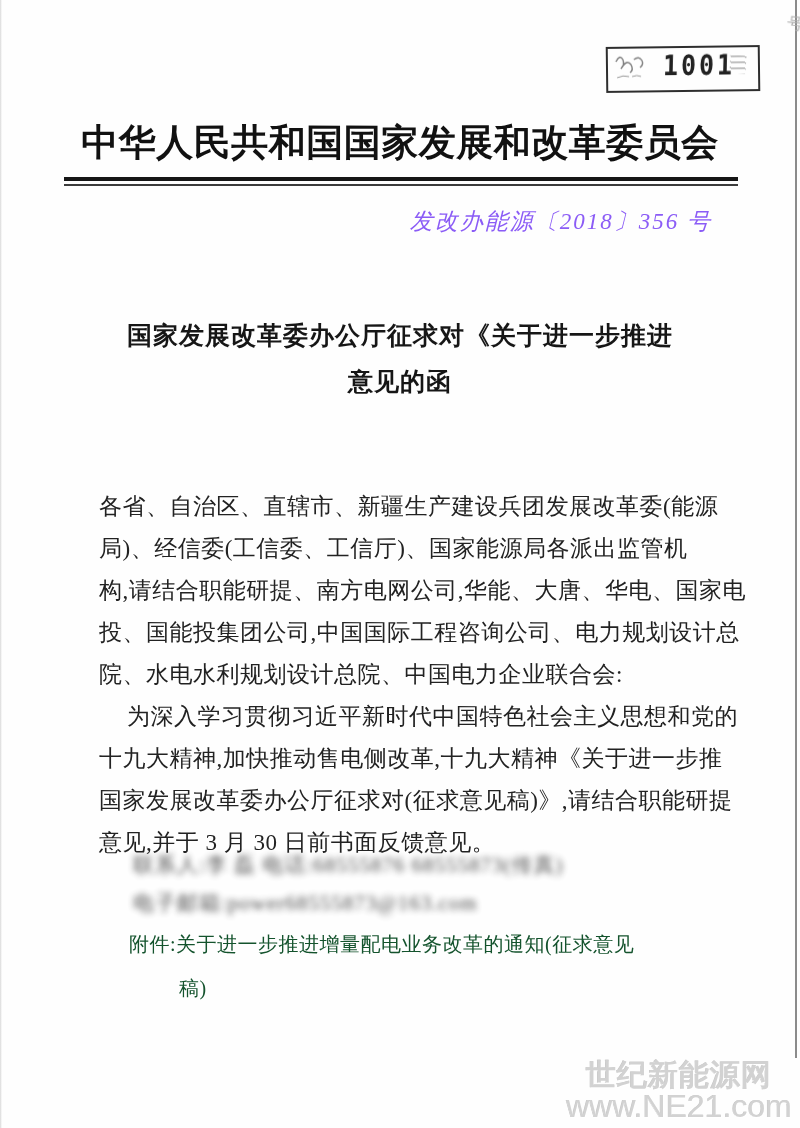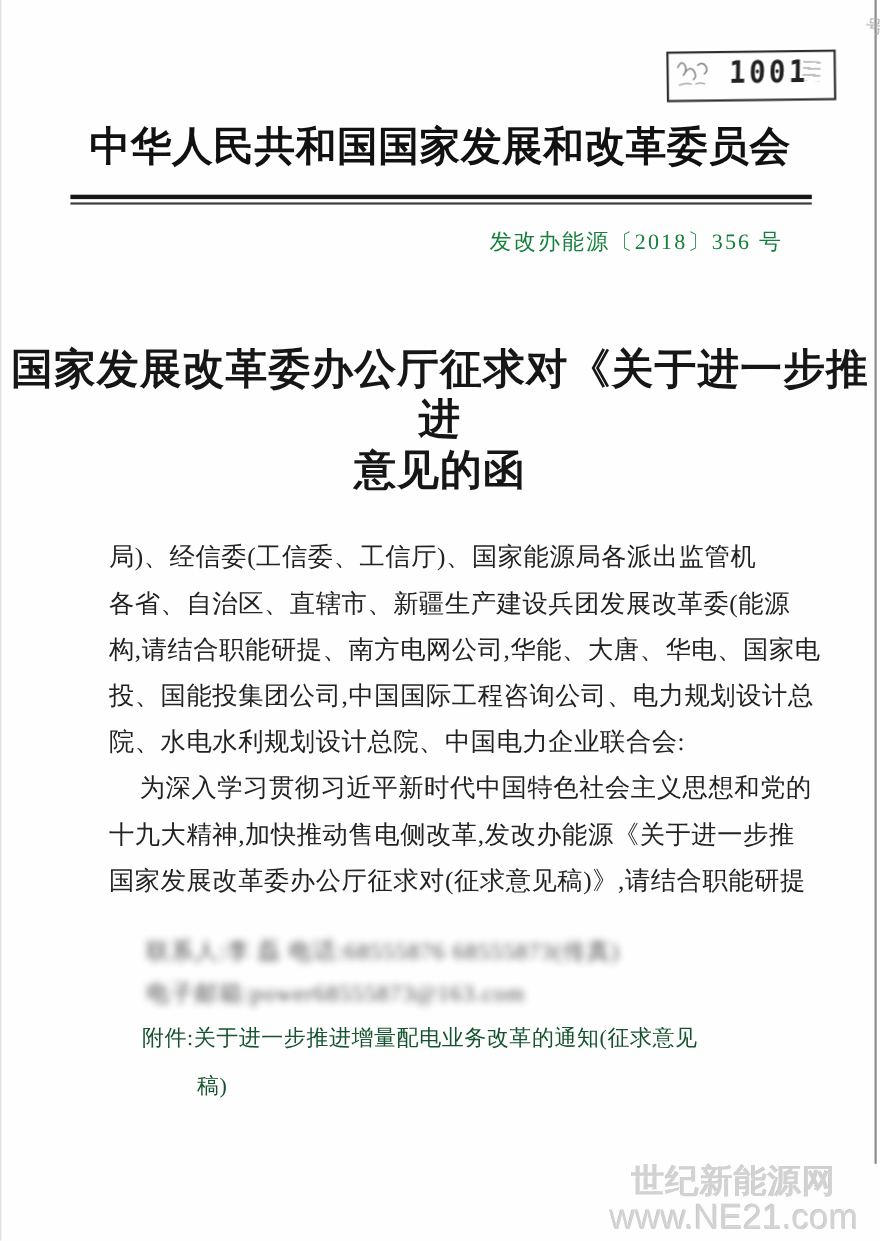--- a/index.html
+++ b/index.html
@@ -42,40 +42,40 @@
     position: absolute; right: 12px; top: 8px; width: 16px; height: 18px;
     background: repeating-linear-gradient(to bottom, #777 0 2px, transparent 2px 6px);
     opacity: 0.45; transform: rotate(4deg);
   }
   .corner-mark {
     position: absolute; right: -3px; top: 14px;
     color: #adadad; font-size: 16px; transform: rotate(6deg);
     filter: blur(0.5px);
   }
   .org-title {
-    position: absolute; top: 108px; left: 0; width: 100%;
+    position: absolute; top: 118px; left: 0; width: 100%;
     margin: 0; text-align: center;
     font-size: 37px; font-weight: 900; letter-spacing: 0.5px;
     color: #111;
   }
   .rule-thick {
     position: absolute; top: 177px; left: 64px; width: 674px; height: 4px;
     background: #161616;
   }
   .rule-thin {
     position: absolute; top: 184px; left: 64px; width: 674px; height: 2px;
     background: #3c3c3c;
   }
   .doc-number {
     position: absolute; top: 206px; right: 88px;
-    font-size: 20px; letter-spacing: 2px; color: #15803d;
+    font-size: 23px; letter-spacing: 2px; color: #8b5cf6; font-style: italic;
   }
   .doc-title {
     position: absolute; top: 313px; left: 0; width: 100%;
-    text-align: center; font-size: 38px; font-weight: bold;
+    text-align: center; font-size: 25px; font-weight: bold;
     line-height: 46px; color: #161616; letter-spacing: 1px;
   }
   .body-text {
     position: absolute; top: 486px; left: 99px; width: 620px;
     font-size: 23px; line-height: 42px; color: #222;
     letter-spacing: 0.5px;
   }
   .body-text .line { white-space: nowrap; }
   .indent-2 { padding-left: 28px; }
   .redacted-block {
@@ -83,21 +83,21 @@
     font-size: 21px; line-height: 38px; color: #2a2a2a;
     filter: blur(3.2px); opacity: 0.85; letter-spacing: 1px;
   }
   .attachment-block {
     position: absolute; top: 922px; left: 99px; width: 620px;
     font-size: 20px; line-height: 44px; color: #14532d; letter-spacing: 0.5px;
   }
   .attach-line-1 { padding-left: 30px; white-space: nowrap; }
   .attach-line-2 { padding-left: 80px; white-space: nowrap; }
   .watermark {
-    position: absolute; right: 20px; bottom: 4px; text-align: center;
+    position: absolute; right: 8px; bottom: 4px; text-align: center;
     color: #d2d2d2; line-height: 1.05;
     text-shadow: 0.5px 0.5px 0 #ffffff, -0.5px -0.5px 0 #c4c4c4;
     font-family: "Liberation Sans", "DejaVu Sans", sans-serif;
   }
   .watermark .wm-name { font-size: 30px; font-weight: bold; letter-spacing: 1px; }
   .watermark .wm-url  { font-size: 32px; }
 </style>
 </head>
 <body>
 
@@ -121,28 +121,29 @@
   <div class="rule-thin"></div>
 
   <div class="doc-number">发改办能源〔2018〕356 号</div>
 
   <div class="doc-title">
     <div class="line">国家发展改革委办公厅征求对《关于进一步推进</div>
     <div class="line">意见的函</div>
   </div>
 
   <div class="body-text">
+    <div class="line">各省、自治区、直辖市、新疆生产建设兵团发展改革委(能源</div>
     <div class="line">局)、经信委(工信委、工信厅)、国家能源局各派出监管机</div>
-    <div class="line">各省、自治区、直辖市、新疆生产建设兵团发展改革委(能源</div>
     <div class="line">构,请结合职能研提、南方电网公司,华能、大唐、华电、国家电</div>
     <div class="line">投、国能投集团公司,中国国际工程咨询公司、电力规划设计总</div>
     <div class="line">院、水电水利规划设计总院、中国电力企业联合会:</div>
     <div class="line indent-2">为深入学习贯彻习近平新时代中国特色社会主义思想和党的</div>
-    <div class="line">十九大精神,加快推动售电侧改革,发改办能源《关于进一步推</div>
+    <div class="line">十九大精神,加快推动售电侧改革,十九大精神《关于进一步推</div>
     <div class="line">国家发展改革委办公厅征求对(征求意见稿)》,请结合职能研提</div>
+    <div class="line">意见,并于 3 月 30 日前书面反馈意见。</div>
   </div>
 
   <div class="redacted-block">
     <div class="line">联系人:李 磊  电话:68555876 68555873(传真)</div>
     <div class="line">电子邮箱:power68555873@163.com</div>
   </div>
 
   <div class="attachment-block">
     <div class="attach-line-1">附件:关于进一步推进增量配电业务改革的通知(征求意见</div>
     <div class="attach-line-2">稿)</div>

